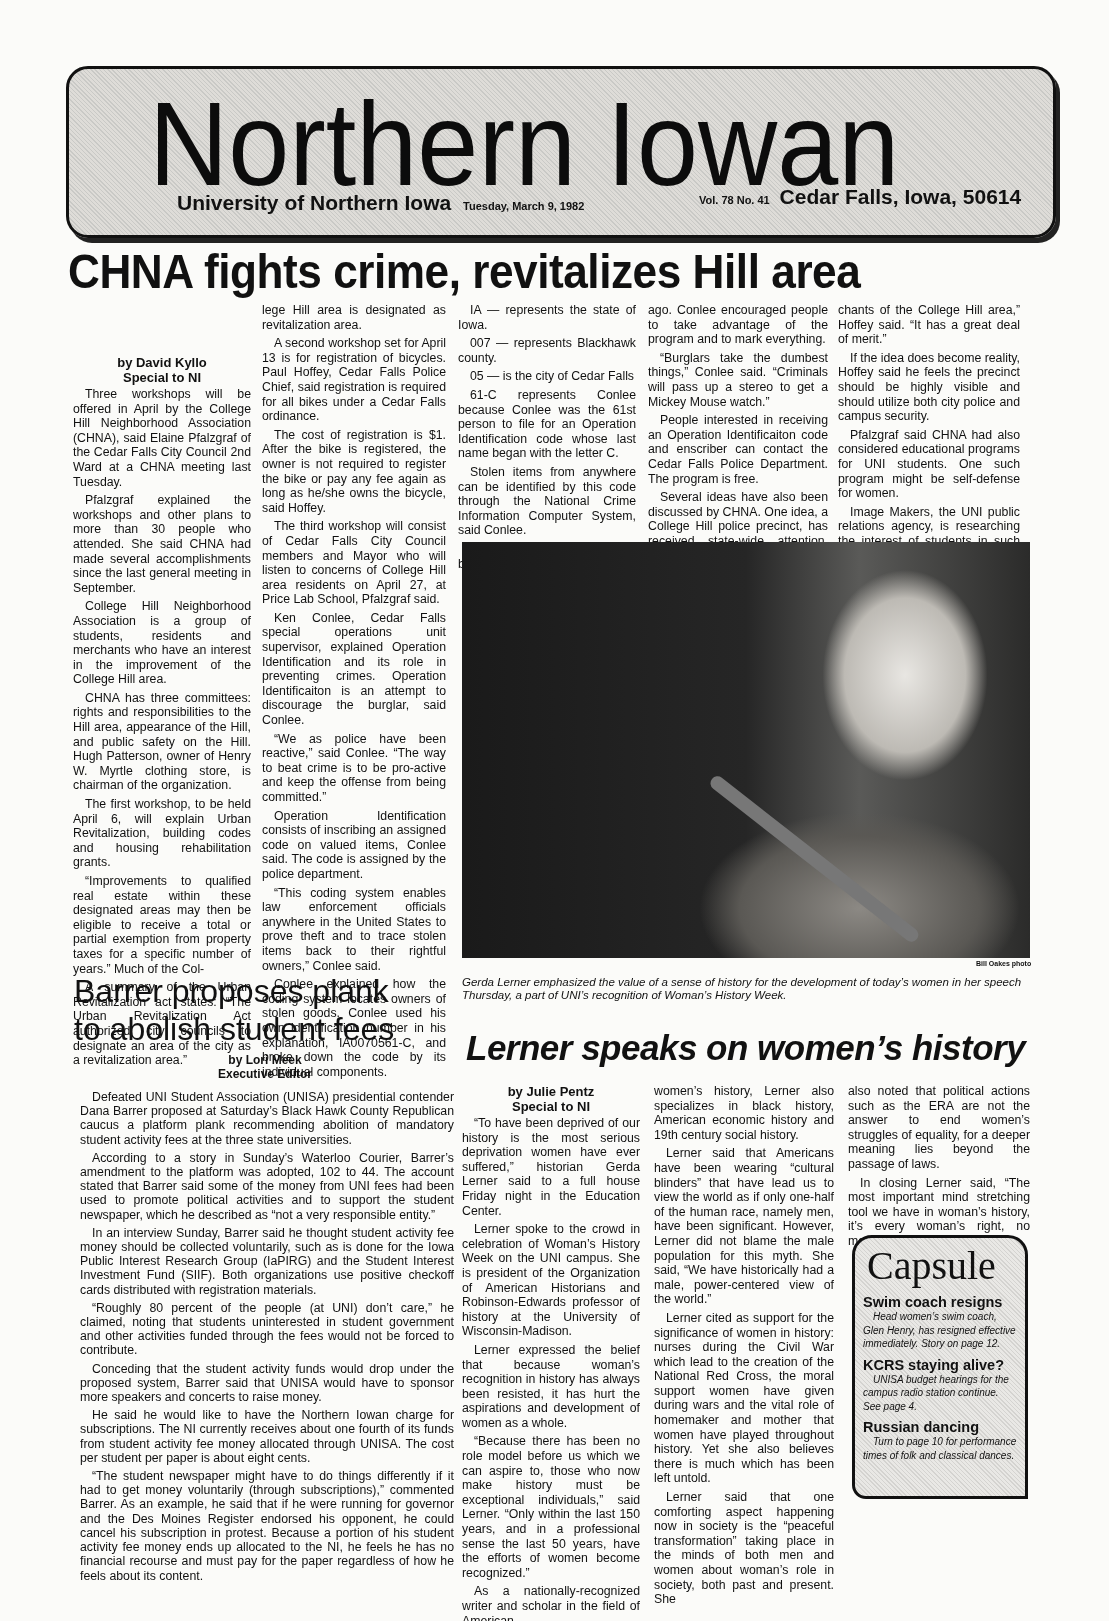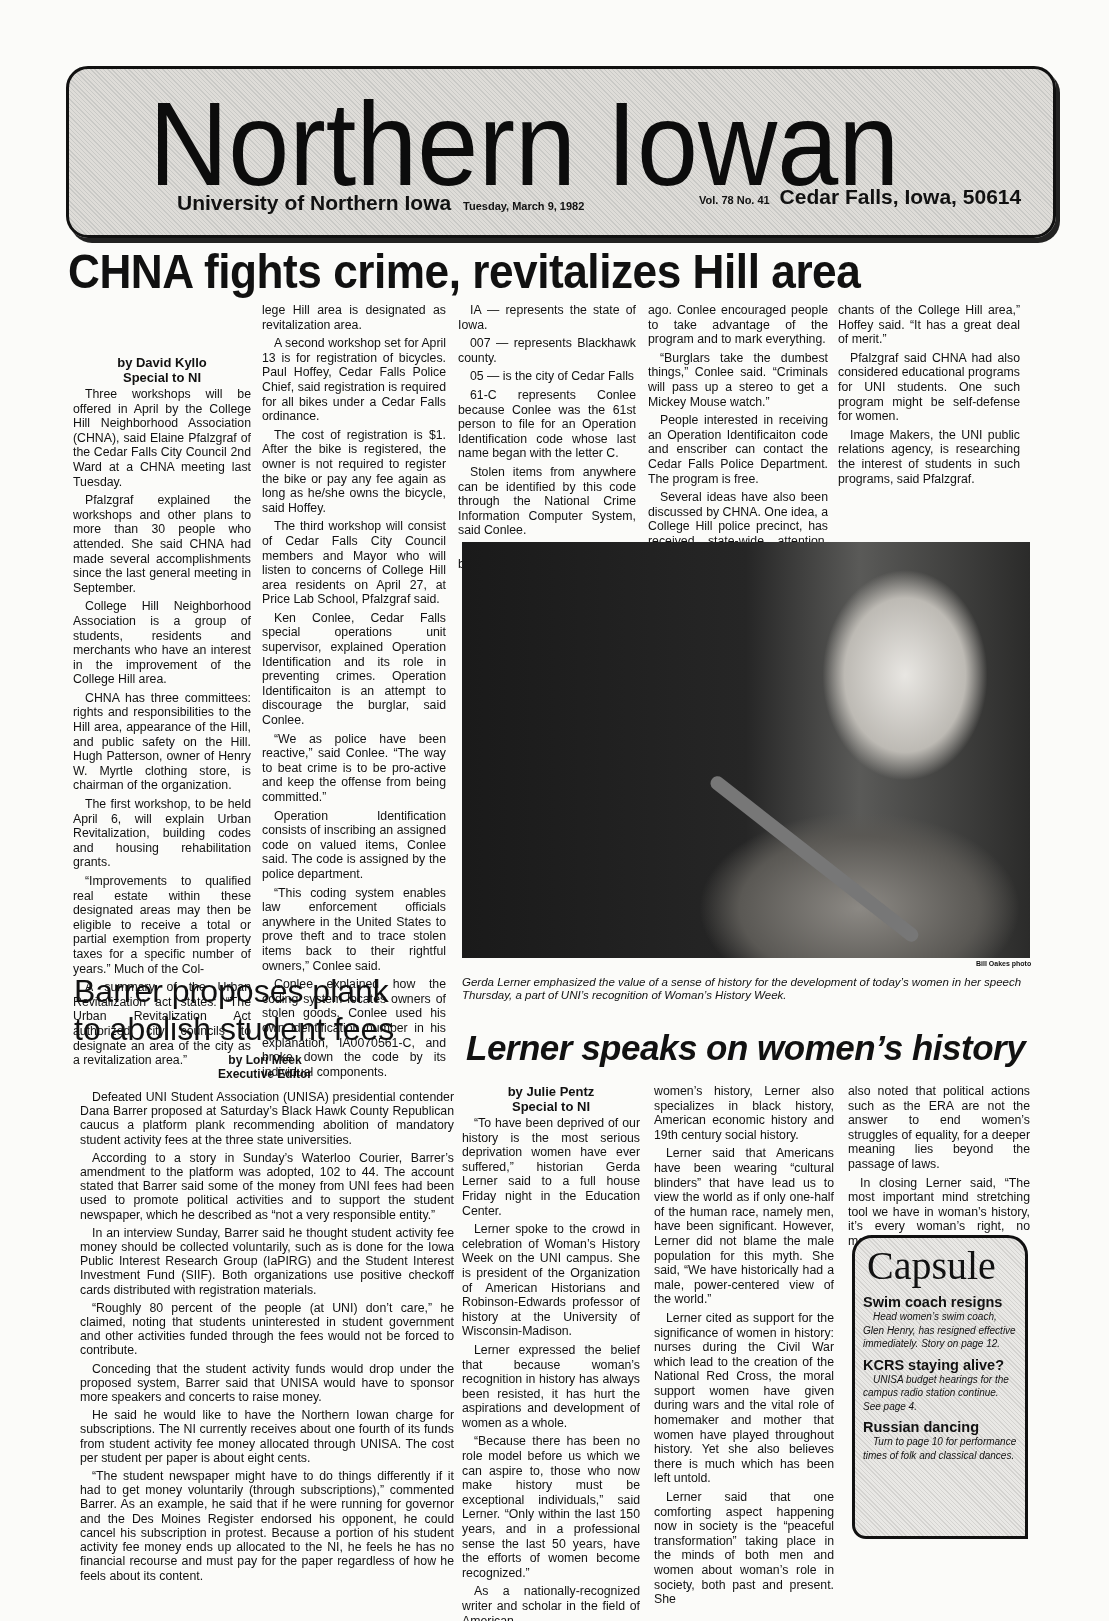--- a/index.html
+++ b/index.html
@@ -51,21 +51,21 @@
   .barrer-body { position: absolute; left: 80px; top: 1090px; width: 374px; font-size: 12.3px; line-height: 14.2px; text-align: justify; }
   .barrer-body p { margin: 0 0 4px 0; text-indent: 12px; }
   .barrer-byline { position: absolute; left: 160px; top: 1053px; width: 210px; text-align: center; font-weight: 700; font-size: 12px; line-height: 14px; }
 
   .headline-lerner { position: absolute; left: 466px; top: 1028px; font-size: 35px; font-weight: 700; font-style: italic; white-space: nowrap; letter-spacing: -0.5px; }
   .l1 { left: 462px; top: 1084px; width: 178px; }
   .l2 { left: 654px; top: 1084px; width: 180px; }
   .l3 { left: 848px; top: 1084px; width: 182px; }
 
   .capsule {
-    position: absolute; left: 852px; top: 1235px; width: 176px; height: 304px;
+    position: absolute; left: 852px; top: 1235px; width: 176px; height: 264px;
     border: 3px solid #111; border-radius: 20px 20px 0 14px; box-sizing: border-box; padding: 6px 8px;
     background: repeating-linear-gradient(45deg, #d4d3d0 0 1px, #e9e8e5 1px 3px);
   }
   .capsule-title { font-family: "Liberation Serif", serif; font-size: 40px; line-height: 44px; margin-left: 4px; }
   .capsule-head { font-size: 14.5px; font-weight: 700; margin-top: 6px; line-height: 16px; }
   .capsule-text { font-size: 10px; font-style: italic; line-height: 13.5px; text-indent: 10px; }
 </style>
 </head>
 <body>
 
@@ -120,20 +120,21 @@
 
 <div class="col c4">
   <p style="text-indent:0">ago. Conlee encouraged people to take advantage of the program and to mark everything.</p>
   <p>“Burglars take the dumbest things,” Conlee said. “Criminals will pass up a stereo to get a Mickey Mouse watch.”</p>
   <p>People interested in receiving an Operation Identificaiton code and enscriber can contact the Cedar Falls Police Department. The program is free.</p>
   <p>Several ideas have also been discussed by CHNA. One idea, a College Hill police precinct, has received state-wide attention. “It’s an idea brought forth by some mer-</p>
 </div>
 
 <div class="col c5">
   <p style="text-indent:0">chants of the College Hill area,” Hoffey said. “It has a great deal of merit.”</p>
+  <p>If the idea does become reality, Hoffey said he feels the precinct should be highly visible and should utilize both city police and campus security.</p>
   <p>Pfalzgraf said CHNA had also considered educational programs for UNI students. One such program might be self-defense for women.</p>
   <p>Image Makers, the UNI public relations agency, is researching the interest of students in such programs, said Pfalzgraf.</p>
 </div>
 
 <div class="photo">
   <div class="photo-mic"></div>
 </div>
 <div style="position:absolute; left:976px; top:960px; font-size:7px; font-weight:700;">Bill Oakes photo</div>
 <div class="caption">Gerda Lerner emphasized the value of a sense of history for the development of today’s women in her speech Thursday, a part of UNI’s recognition of Woman’s History Week.</div>
 

